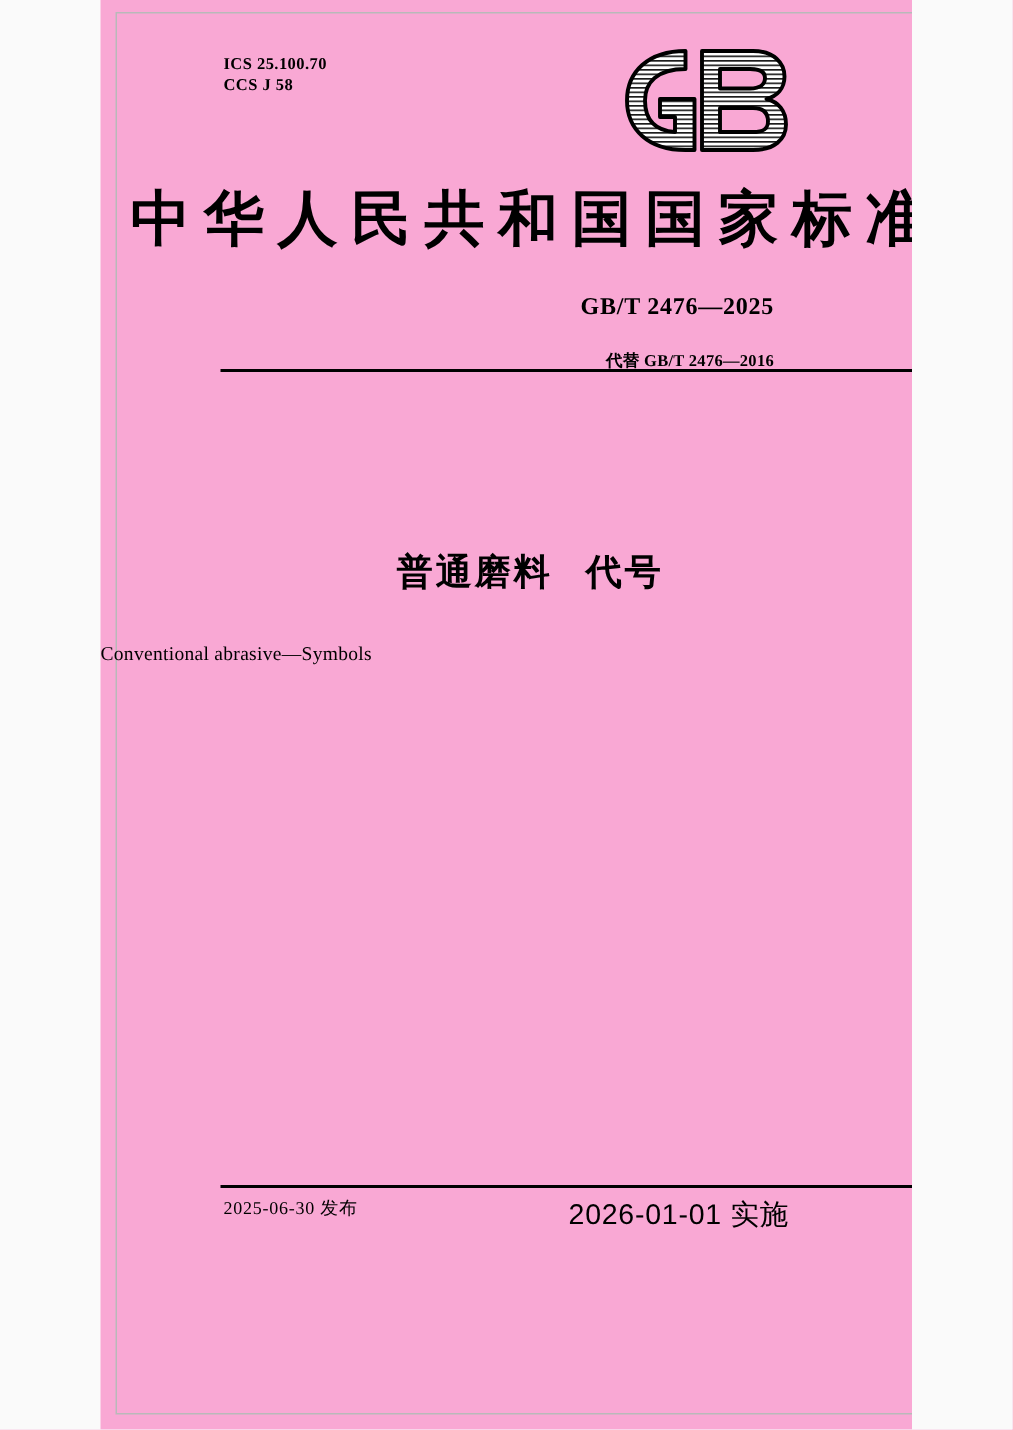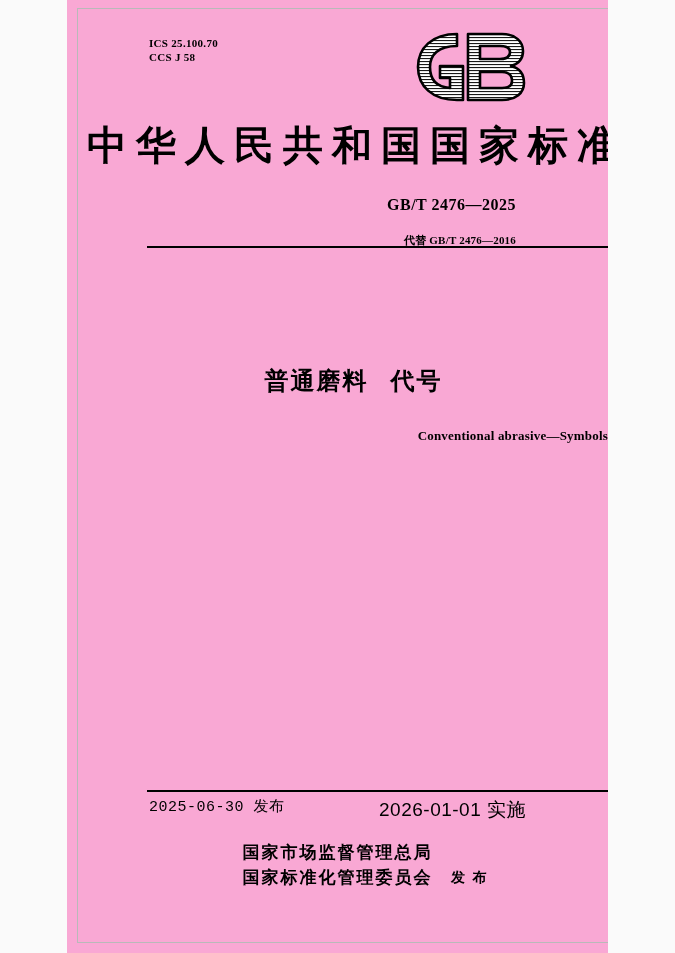--- a/index.html
+++ b/index.html
@@ -110,43 +110,42 @@
   }
   .doc-title-cn .gap {
     display: inline-block;
     width: 22px;
   }
   .doc-title-en {
     position: absolute;
     left: 0;
     right: 0;
     top: 428px;
-    text-align: right;
-    font-family: "Liberation Serif", serif;
-    font-weight: bold;
+    text-align: left;
+    font-family: "Liberation Serif", serif;
+    font-weight: normal;
     font-size: 13px;
     letter-spacing: 0.2px;
-    margin-left: 40px;
   }
 
   
   .hr-bottom {
     position: absolute;
     left: 80px;
     top: 790px;
     width: 514px;
     height: 2px;
     background: #000;
   }
   .date-left {
     position: absolute;
     left: 82px;
     top: 797px;
-    font-family: Liberation Mono, monospace;
-    font-size: 15px;
+    font-family: Liberation Serif, serif;
+    font-size: 12px;
     letter-spacing: 0.5px;
   }
   .date-right {
     position: absolute;
     right: 82px;
     top: 797px;
     font-family: "Liberation Sans", sans-serif;
     font-size: 19px;
     letter-spacing: 0.5px;
   }
@@ -233,20 +232,13 @@
     <span>普通磨料</span><span class="gap"></span><span>代号</span>
   </div>
 
   <div class="doc-title-en">Conventional abrasive—Symbols</div>
 
   <div class="hr-bottom"></div>
 
   <div class="date-left">2025-06-30 发布</div>
   <div class="date-right">2026-01-01 实施</div>
 
-  <div class="issuer">
-    <div class="issuer-inner">
-      <div class="issuer-line">国家市场监督管理总局</div>
-      <div class="issuer-line">国家标准化管理委员会</div>
-      <div class="issuer-publish">发 布</div>
-    </div>
-  </div>
 </div>
 
 </body></html>

